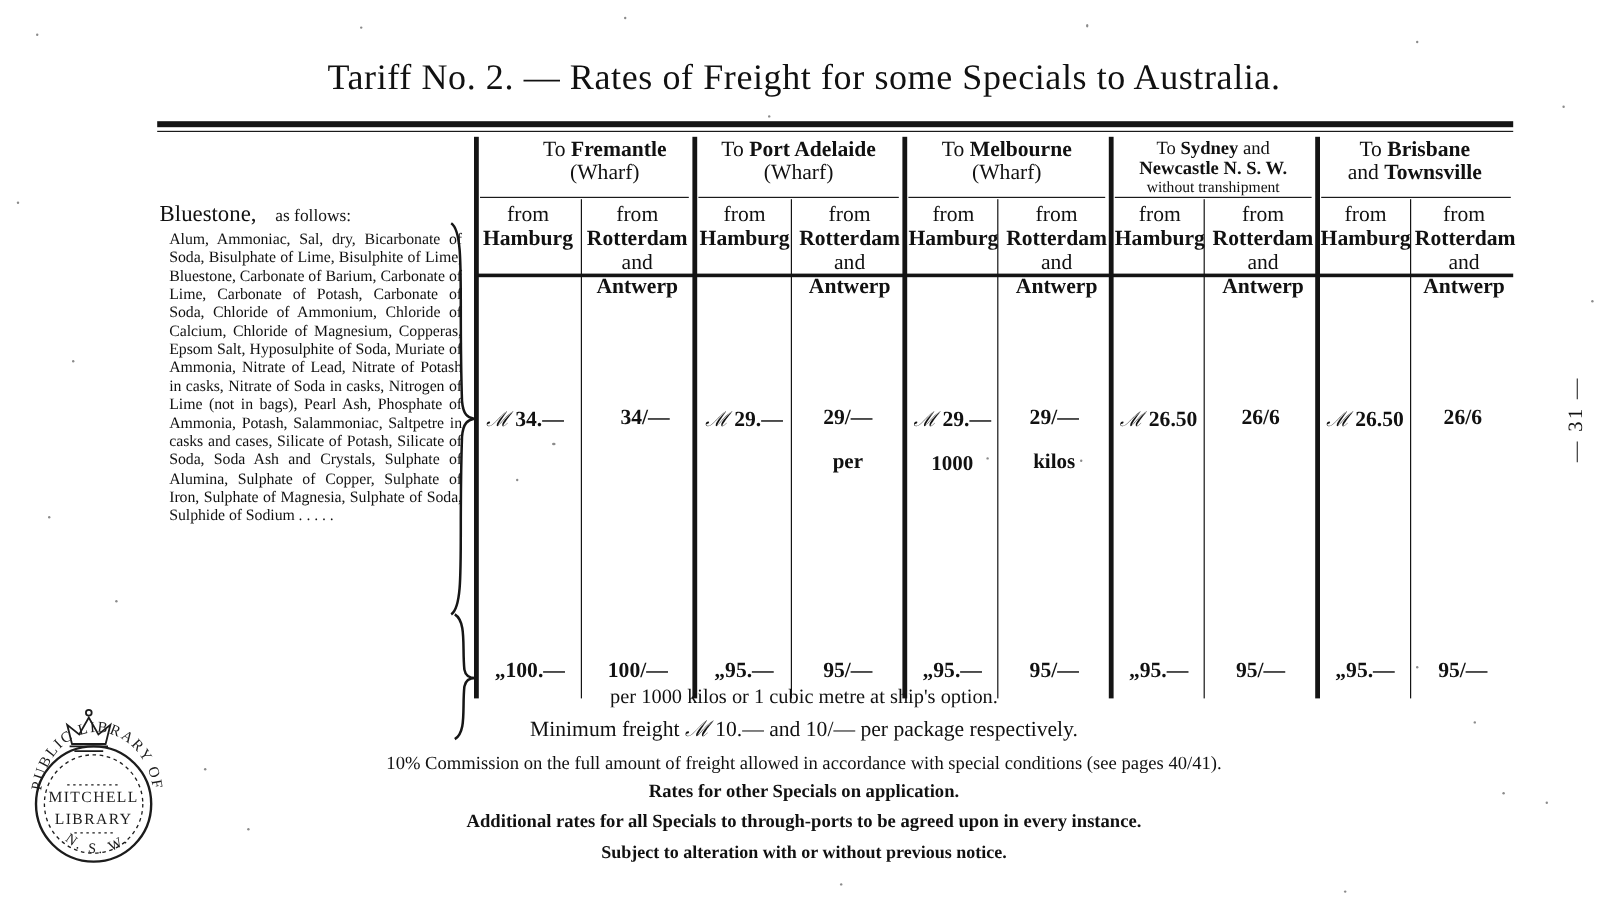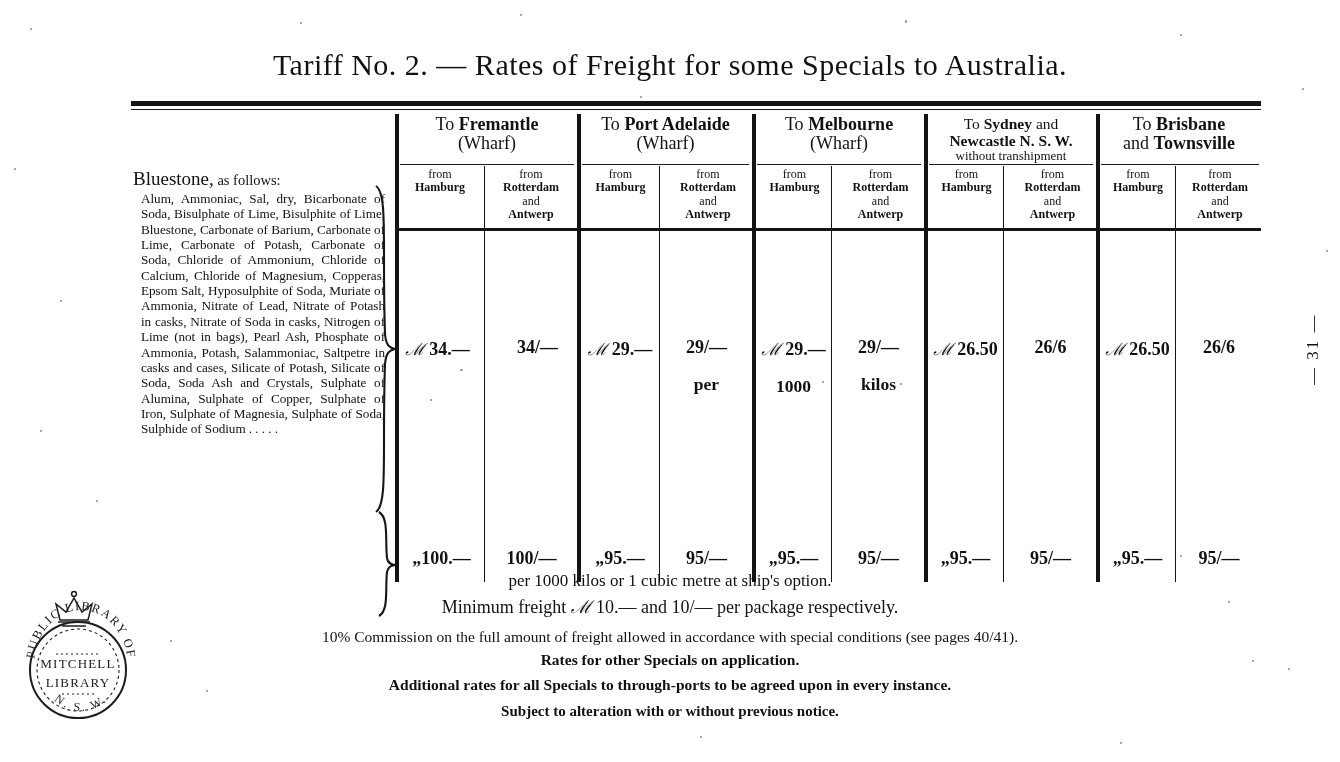--- a/index.html
+++ b/index.html
@@ -90,21 +90,21 @@
     background: #1a1a1a;
     top: 52px;
   }
 
   
   .sub-head {
     position: absolute;
     top: 54px;
     height: 62px;
     text-align: center;
-    font-size: 12px;
+    font-size: 18px;
     line-height: 1.12;
     box-sizing: border-box;
     padding-top: 2px;
   }
   .sub-head .reg { font-weight: normal; }
   .sub-head .bld { font-weight: bold; }
 
   
   .vline {
     position: absolute;
@@ -127,21 +127,21 @@
     left: 0;
     top: 56px;
     width: 262px;
   }
   #chem-title {
     font-size: 18px;
     line-height: 1.15;
     margin: 0 0 1px 2px;
     white-space: nowrap;
   }
-  #chem-title .small { font-size: 14.5px; }
+  #chem-title .small { font-size: 14.5px; margin-left: 12px; }
   #chem-list {
     font-size: 13.2px;
     line-height: 1.165;
     text-align: justify;
     margin: 0 8px 0 10px;
     letter-spacing: -0.05px;
   }
   #benzine-block {
     position: absolute;
     left: 0;
@@ -255,21 +255,21 @@
 
 <div id="title">Tariff No. 2. — Rates of Freight for some Specials to Australia.</div>
 
 <div id="rule-thick"></div>
 <div id="rule-thin"></div>
 
 <div id="table-area">
 
   <div id="header-band">
 
-    <div class="port-head" style="left:0px; width:182px;">
+    <div class="port-head" style="left:17px; width:182px;">
       <span class="ln1"><span>To </span><b>Fremantle</b></span>
       <span class="ln2">(Wharf)</span>
     </div>
 
     <div class="port-head" style="left:182px; width:175px;">
       <span class="ln1"><span>To </span><b>Port Adelaide</b></span>
       <span class="ln2">(Wharf)</span>
     </div>
 
     <div class="port-head" style="left:357px; width:172px;">

